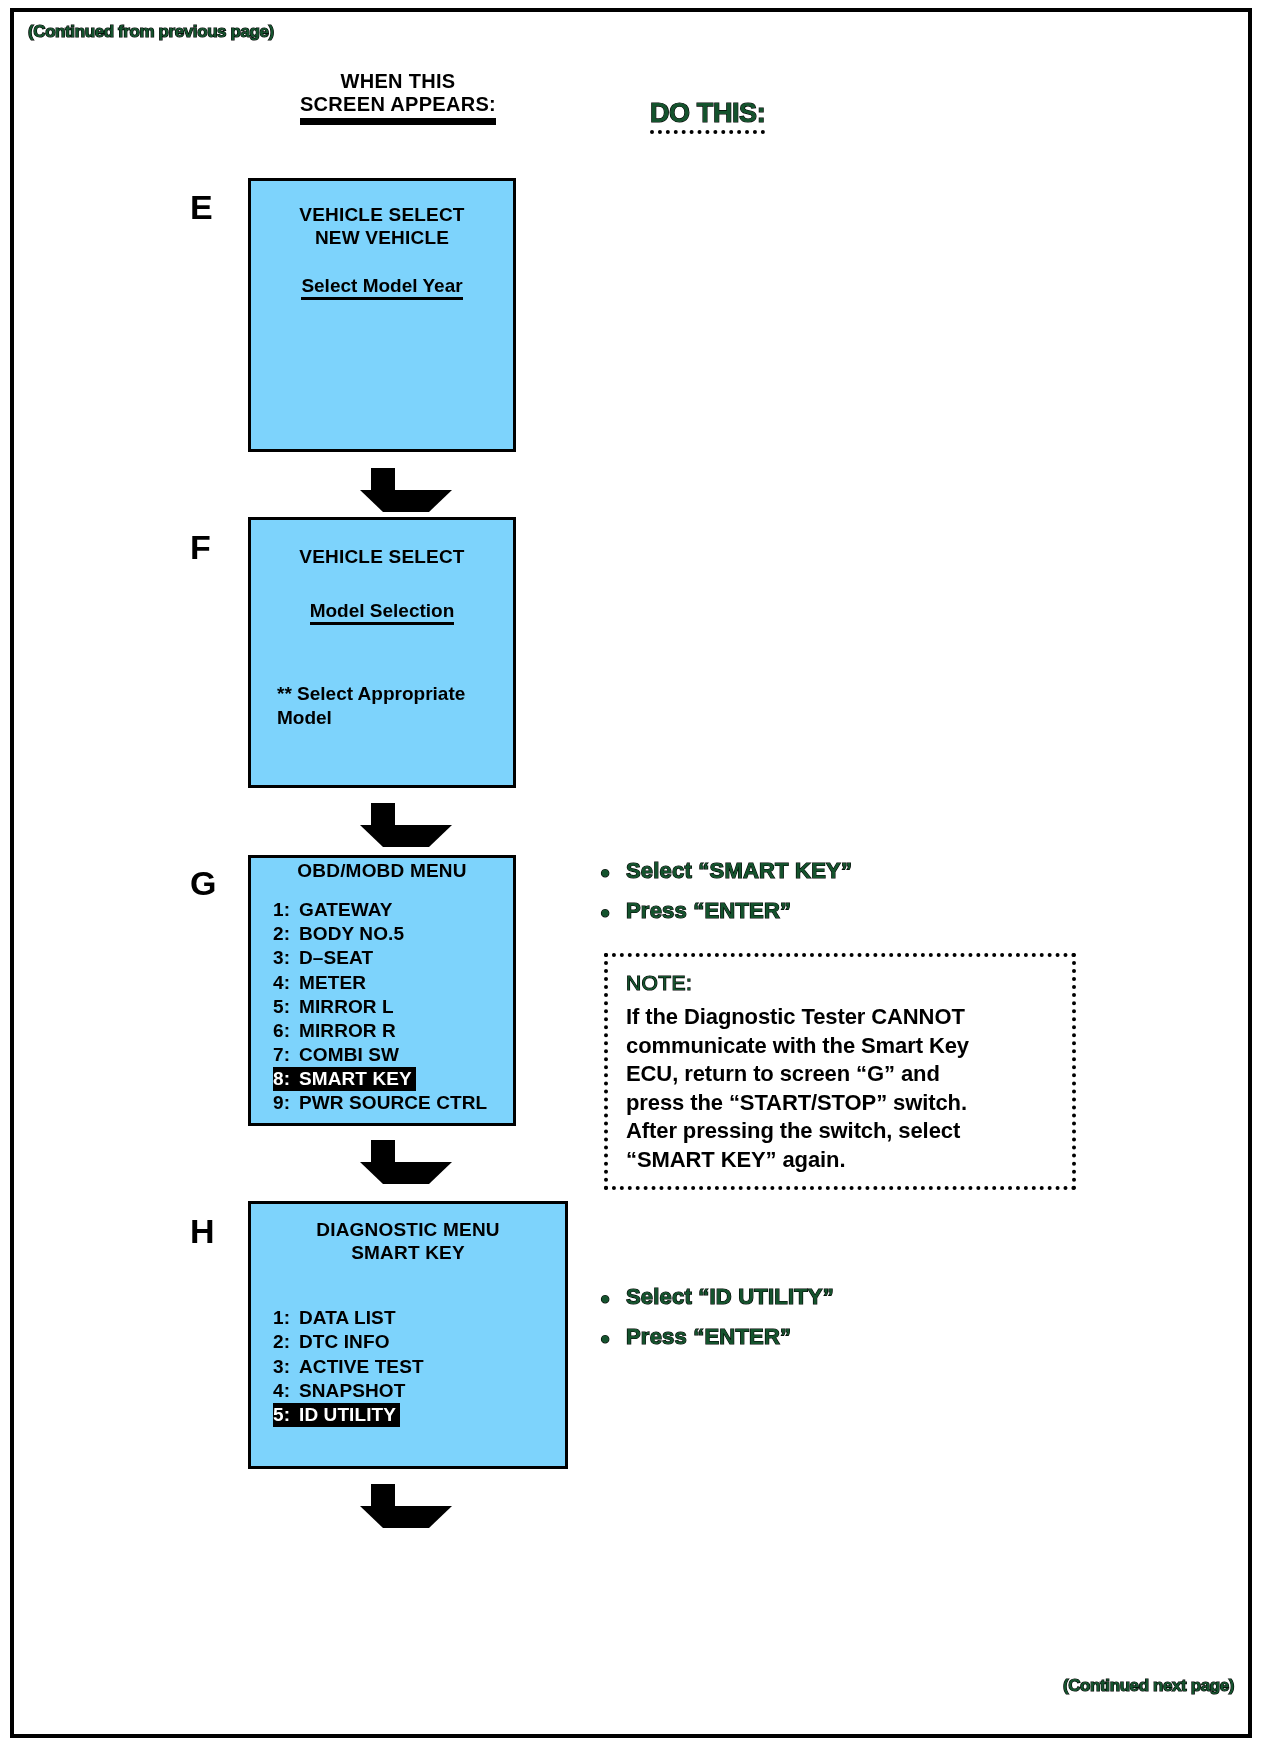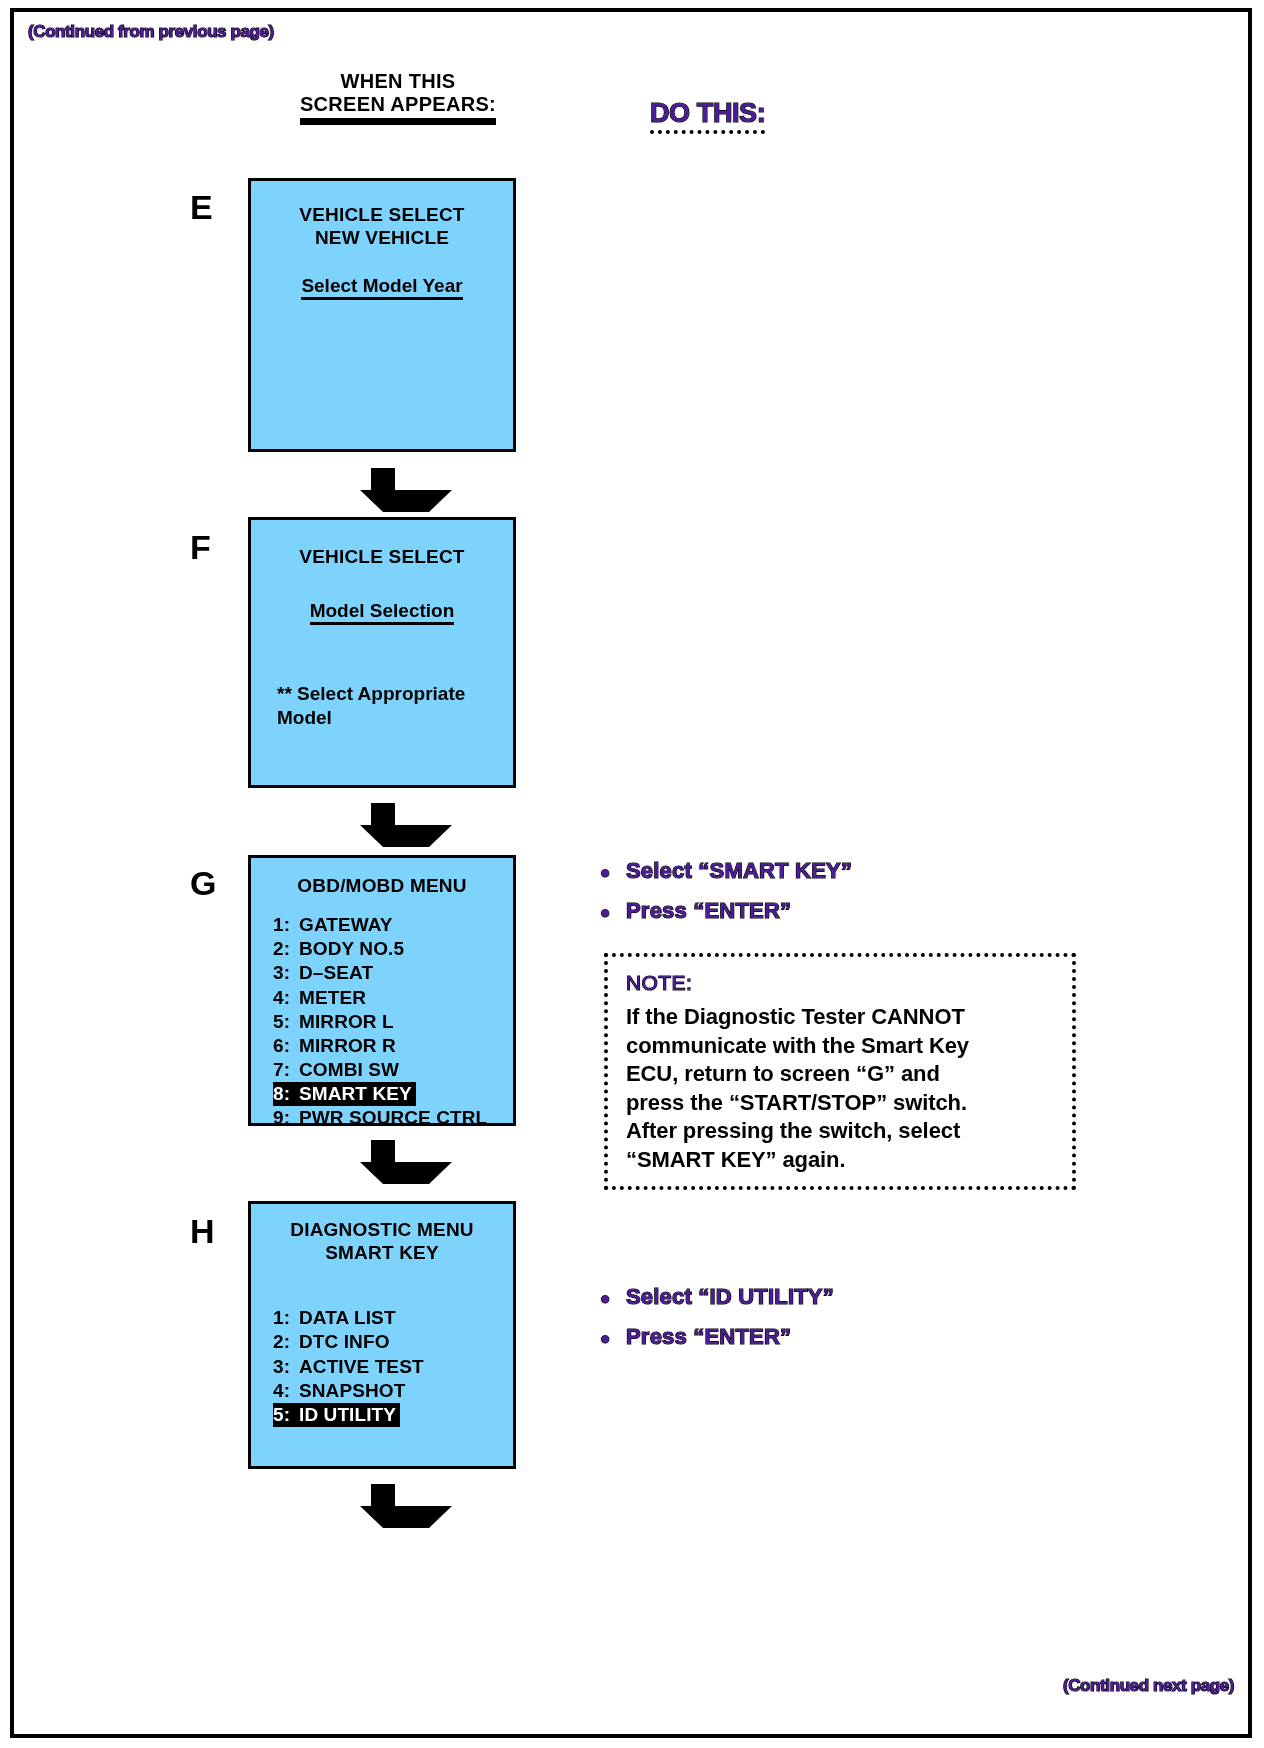--- a/index.html
+++ b/index.html
@@ -3,21 +3,21 @@
 <meta charset="utf-8">
 <style>
   html,body{margin:0;padding:0;background:#ffffff;}
   body{width:1264px;height:1748px;font-family:"Liberation Sans",sans-serif;color:#000;}
 
   .page{position:relative;width:1264px;height:1748px;box-sizing:border-box;padding:10px;}
   .page-frame{position:absolute;left:10px;top:8px;width:1242px;height:1730px;border:4px solid #000;box-sizing:border-box;}
 
   
   .hollow{
-    color:#4c1d95;
+    color:#14532d;
     -webkit-text-stroke:1.2px #000;
     paint-order:stroke fill;
     letter-spacing:-0.4px;
   }
   .dotted-ul{
     border-bottom:4px dotted #000;
     display:inline-block;
     padding-bottom:1px;
   }
 
@@ -108,21 +108,21 @@
     </div>
   </div>
 
   <div class="arrow" style="left:360px;top:803px;">
     <i class="stem"></i>
       <i class="head"></i>
   </div>
 
   <div class="screen-label" style="left:190px;top:866px;">G</div>
   <div class="screen" style="left:248px;top:855px;width:268px;height:271px;">
-    <div class="s-title" style="margin-top:16px;">
+    <div class="s-title" style="margin-top:1px;">
       <div>OBD/MOBD MENU</div>
     </div>
     <div class="menu" id="menu-g"><div class="menu-row">
           <span class="num">1:</span>
           <span>GATEWAY</span>
         </div><div class="menu-row">
           <span class="num">2:</span>
           <span>BODY NO.5</span>
         </div><div class="menu-row">
           <span class="num">3:</span>
@@ -170,21 +170,21 @@
       <div>“SMART KEY” again.</div>
     </div>
   </div>
 
   <div class="arrow" style="left:360px;top:1140px;">
     <i class="stem"></i>
       <i class="head"></i>
   </div>
 
   <div class="screen-label" style="left:190px;top:1214px;">H</div>
-  <div class="screen" style="left:248px;top:1201px;width:268px;height:268px;">
+  <div class="screen" style="left:248px;top:1201px;width:320px;height:268px;">
     <div class="s-title" style="margin-top:14px;">
       <div>DIAGNOSTIC MENU</div>
       <div>SMART KEY</div>
     </div>
     <div class="menu" style="margin-top:42px;" id="menu-h"><div class="menu-row">
           <span class="num">1:</span>
           <span>DATA LIST</span>
         </div><div class="menu-row">
           <span class="num">2:</span>
           <span>DTC INFO</span>

